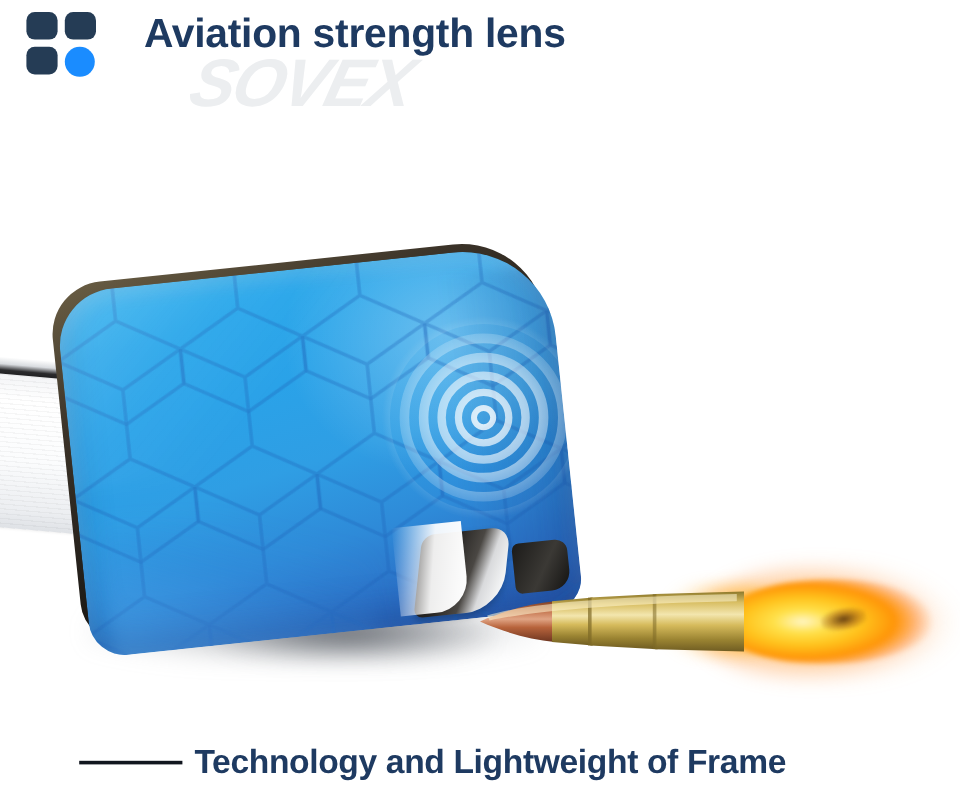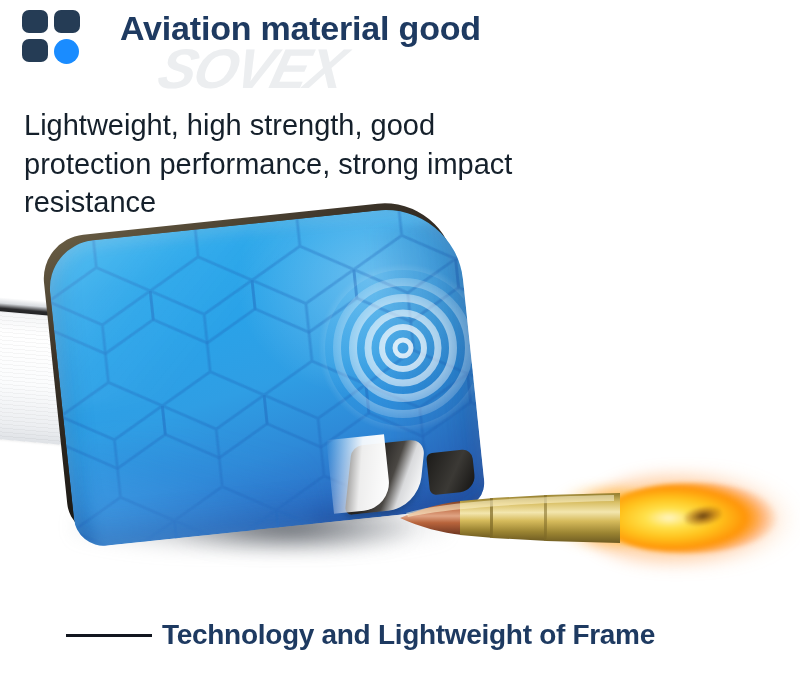--- a/index.html
+++ b/index.html
@@ -209,23 +209,22 @@
 
   <div class="watermark">SOVEX</div>
 
   <div class="logo">
     <span class="sq tl"></span>
     <span class="sq tr"></span>
     <span class="sq bl"></span>
     <span class="dot"></span>
   </div>
 
-  <div class="headline">Aviation material good</div>
-
-  <div class="subtitle">Lightweight, high strength, good protection performance, strong impact resistance</div>
+  <div class="headline">Aviation strength lens</div>
+
 
   <div class="scene">
 
     <div class="shadow"></div>
     <div class="shadow2"></div>
 
     <div class="strap-dark"></div>
     <div class="strap">
       <span class="strap-tex"></span>
     </div>

